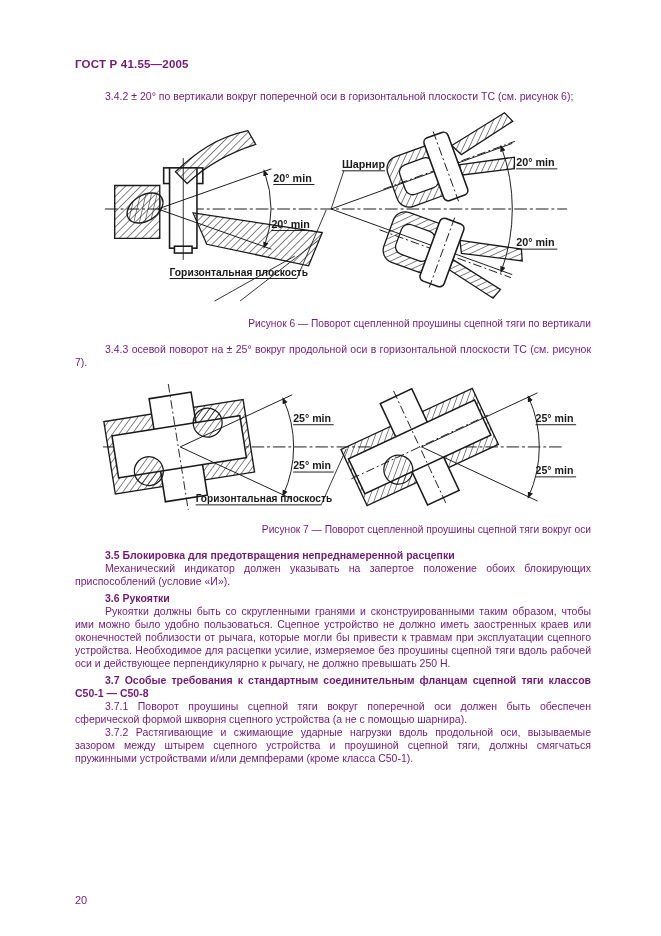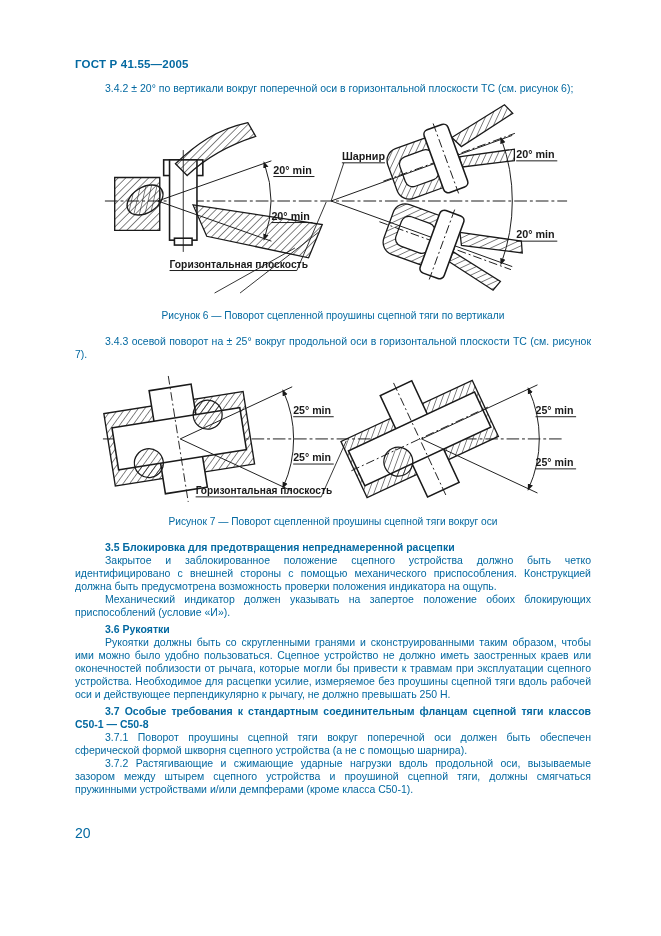--- a/index.html
+++ b/index.html
@@ -1,26 +1,26 @@
 <!DOCTYPE html>
 <html><head>
 <meta charset="utf-8">
 <style>
   html,body { margin:0; padding:0; background:#fff; }
   .page {
     position:relative; width:661px; height:936px; background:#ffffff;
-    color:#0369a1; font-family:"Liberation Sans", sans-serif; overflow:hidden;
+    color:#701a75; font-family:"Liberation Sans", sans-serif; overflow:hidden;
   }
   .gost-header { position:absolute; left:75px; top:58px; font-size:11.5px; font-weight:bold; letter-spacing:.2px; }
-  .content { position:absolute; left:75px; top:82px; width:516px; }
+  .content { position:absolute; left:75px; top:90px; width:516px; }
   .content p { margin:0; font-size:10.5px; line-height:13px; text-align:justify; text-indent:30px; }
   .content p.heading { font-weight:bold; margin-top:4px; }
-  .content p.caption { text-align:center; text-indent:0; margin:5px 0 13px 0; font-size:10.2px; }
+  .content p.caption { text-align:right; text-indent:0; margin:5px 0 13px 0; font-size:10.2px; }
   .figwrap { margin:7px 0 0 26px; }
-  .pagenum { position:absolute; left:75px; top:825px; font-size:14px; }
+  .pagenum { position:absolute; left:75px; top:894px; font-size:11px; }
   
   svg .ol   { stroke:#1a1a1a; stroke-width:1.6; fill:#fff; }
   svg .hat  { stroke:#1a1a1a; stroke-width:1.3; }
   svg .thin { stroke:#1a1a1a; stroke-width:.9; fill:none; }
   svg .dim  { stroke:#1a1a1a; stroke-width:1; fill:none; }
   svg .cdash{ stroke:#1a1a1a; stroke-width:1; fill:none; stroke-dasharray:13 3 3 3; }
   svg .adash{ stroke:#1a1a1a; stroke-width:.9; fill:none; stroke-dasharray:9 3 2 3; }
   svg text.figtext { font-family:"Liberation Sans", sans-serif; font-size:11px; font-weight:bold; fill:#1a1a1a; }
   svg text.figtext.small { font-size:10.5px; }
   svg .ul { stroke:#1a1a1a; stroke-width:1; }
@@ -166,21 +166,20 @@
           <text x="450" y="46" class="figtext">25° min</text>
           <line x1="450" y1="49" x2="492" y2="49" class="ul"></line>
           <text x="450" y="100" class="figtext">25° min</text>
           <line x1="450" y1="103" x2="492" y2="103" class="ul"></line>
         </g>
       </svg>
     </div>
     <p class="caption">Рисунок 7 — Поворот сцепленной проушины сцепной тяги вокруг оси</p>
 
     <p class="heading">3.5  Блокировка для предотвращения непреднамеренной расцепки</p>
-    <p>Закрытое и заблокированное положение сцепного устройства должно быть четко идентифицировано с внешней стороны с помощью механического приспособления. Конструкцией должна быть предусмотрена возможность проверки положения индикатора на ощупь.</p>
     <p>Механический индикатор должен указывать на запертое положение обоих блокирующих приспособлений (условие «И»).</p>
     <p class="heading">3.6  Рукоятки</p>
     <p>Рукоятки должны быть со скругленными гранями и сконструированными таким образом, чтобы ими можно было удобно пользоваться. Сцепное устройство не должно иметь заостренных краев или оконечностей поблизости от рычага, которые могли бы привести к травмам при эксплуатации сцепного устройства. Необходимое для расцепки усилие, измеряемое без проушины сцепной тяги вдоль рабочей оси и действующее перпендикулярно к рычагу, не должно превышать 250 Н.</p>
     <p class="heading">3.7  Особые требования к стандартным соединительным фланцам сцепной тяги классов С50-1 — С50-8</p>
     <p>3.7.1  Поворот проушины сцепной тяги вокруг поперечной оси должен быть обеспечен сферической формой шкворня сцепного устройства (а не с помощью шарнира).</p>
     <p>3.7.2  Растягивающие и сжимающие ударные нагрузки вдоль продольной оси, вызываемые зазором между штырем сцепного устройства и проушиной сцепной тяги, должны смягчаться пружинными устройствами и/или демпферами (кроме класса С50-1).</p>
   </div>
 
   <div class="pagenum">20</div>
 </div>

